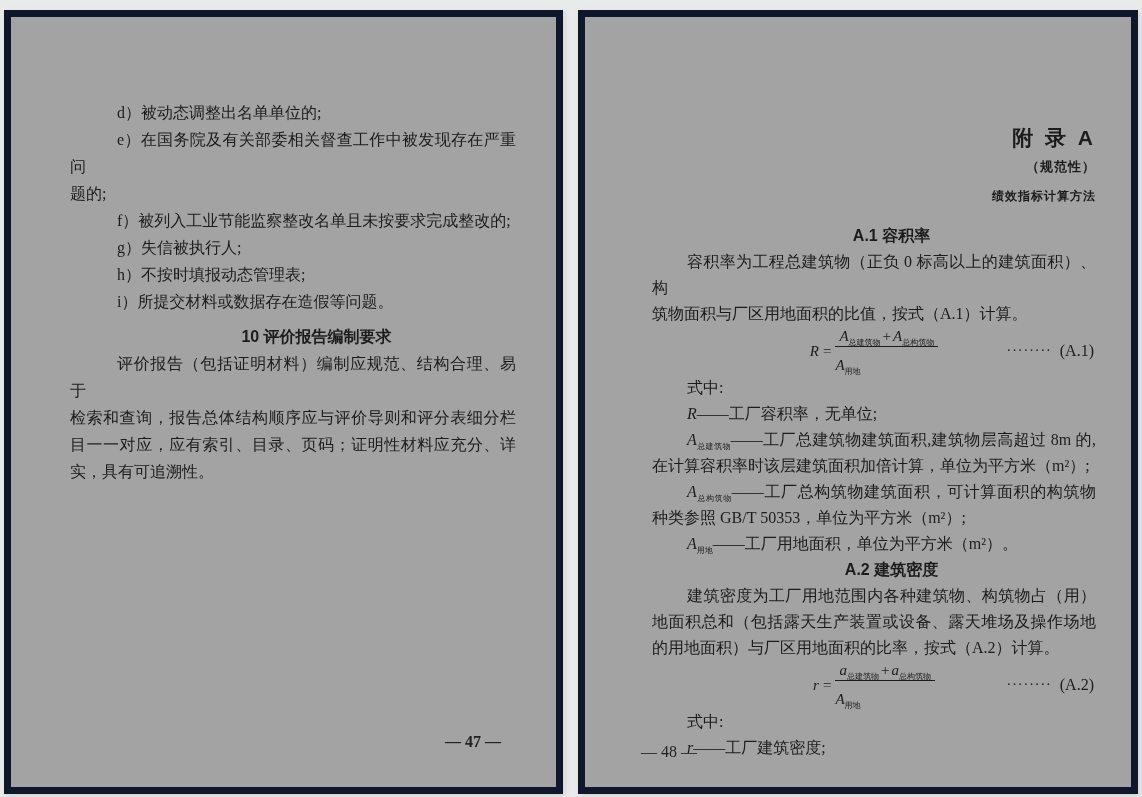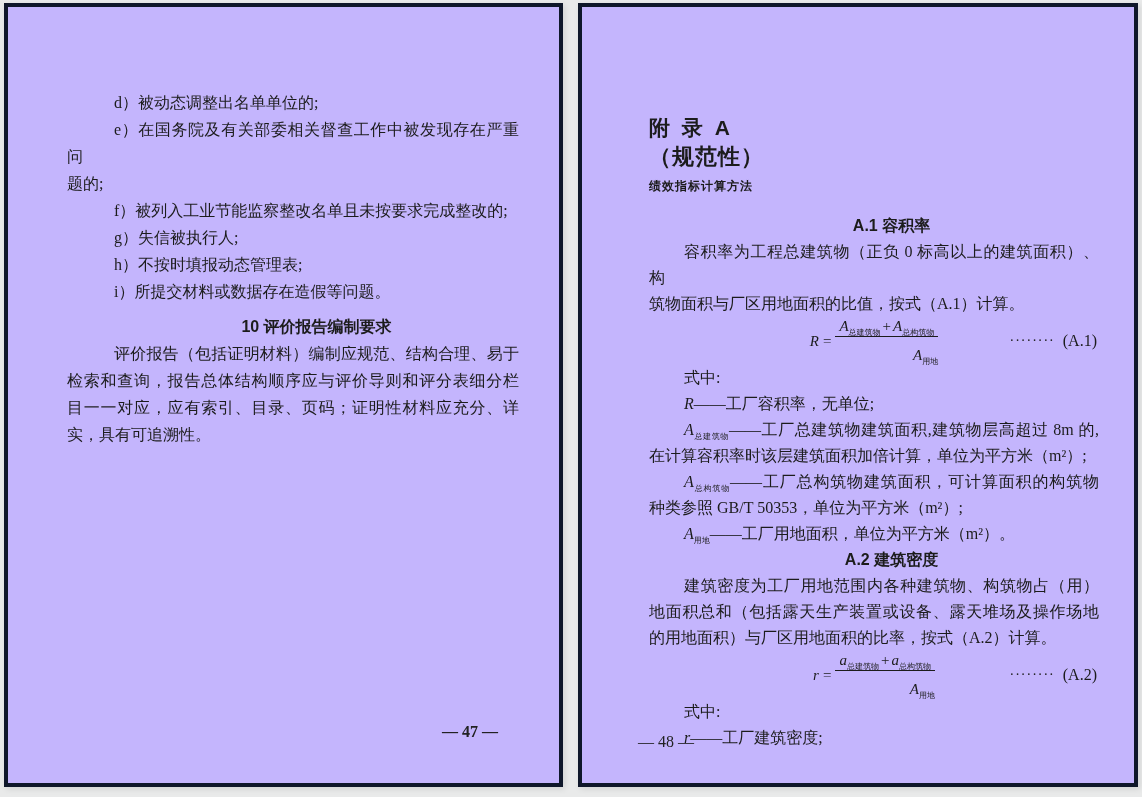--- a/index.html
+++ b/index.html
@@ -5,23 +5,23 @@
   html, body { margin:0; padding:0; }
   body {
     width:1142px; height:797px;
     background:#e9eaea;
     overflow:hidden;
     position:relative;
     font-family:"Liberation Serif","DejaVu Serif",serif;
     color:#1c1c1c;
   }
   .page {
-    position:absolute; top:3px; height:784px;
-    background:#c4b5fd;
-    border:4px solid #0f172a;
+    position:absolute; top:10px; height:784px;
+    background:#a3a3a3;
+    border:7px solid #0f172a;
     box-shadow:2px 2px 6px rgba(0,0,0,0.10);
     box-sizing:border-box;
   }
   .pl { left:4px;  width:559px; }
   .pr { left:578px; width:560px; }
 
   .pl-content { padding:82px 40px 0 59px; }
   .pr-content { padding:106px 35px 0 67px; }
 
   .ln { font-size:16px; line-height:27px; text-align:left; }
@@ -32,38 +32,38 @@
   .ind-r { text-indent:35px; }
 
   .bold-h {
     font-family:"Liberation Sans","DejaVu Sans",sans-serif;
     font-weight:700;
     text-align:center;
   }
   .h10 { margin-top:8px; }
 
   .apx-t1, .apx-t2, .apx-t3 {
-    text-align:left;
+    text-align:right;
     font-family:"Liberation Sans","DejaVu Sans",sans-serif;
     font-weight:700;
   }
   .apx-t1 { font-size:21px; line-height:30px; letter-spacing:3px; }
-  .apx-t2 { font-size:22px; line-height:28px; letter-spacing:1px; }
+  .apx-t2 { font-size:13px; line-height:28px; letter-spacing:1px; }
   .apx-t3 { font-size:12px; line-height:30px; letter-spacing:1px; margin-bottom:12px; }
 
   .formula-row {
     position:relative;
     height:44px; margin:2px 0;
     display:flex; align-items:center; justify-content:center;
   }
   .feq { display:inline-flex; align-items:center; font-size:15px; }
   .dvar { font-style:italic; font-family:"Liberation Serif","DejaVu Serif",serif; }
   .feq-sign { margin:0 4px; }
   .fplus { margin:0 2px; }
-  .frac { display:inline-block; text-align:right; vertical-align:middle; }
+  .frac { display:inline-block; text-align:left; vertical-align:middle; }
   .fnum { display:block; padding:0 4px 1px; border-bottom:1px solid #1c1c1c; white-space:nowrap; }
   .fden { display:block; padding-top:10px; }
   sub.fsub { font-size:8px; line-height:0; letter-spacing:0; }
   .flabel {
     position:absolute; right:2px; top:50%; transform:translateY(-50%);
     font-size:16px; display:flex; align-items:center; gap:8px; white-space:nowrap;
   }
   .fdots { font-size:14px; letter-spacing:1px; color:#222; }
 
   .pagenum { position:absolute; font-size:16px; color:#222; white-space:nowrap; }

